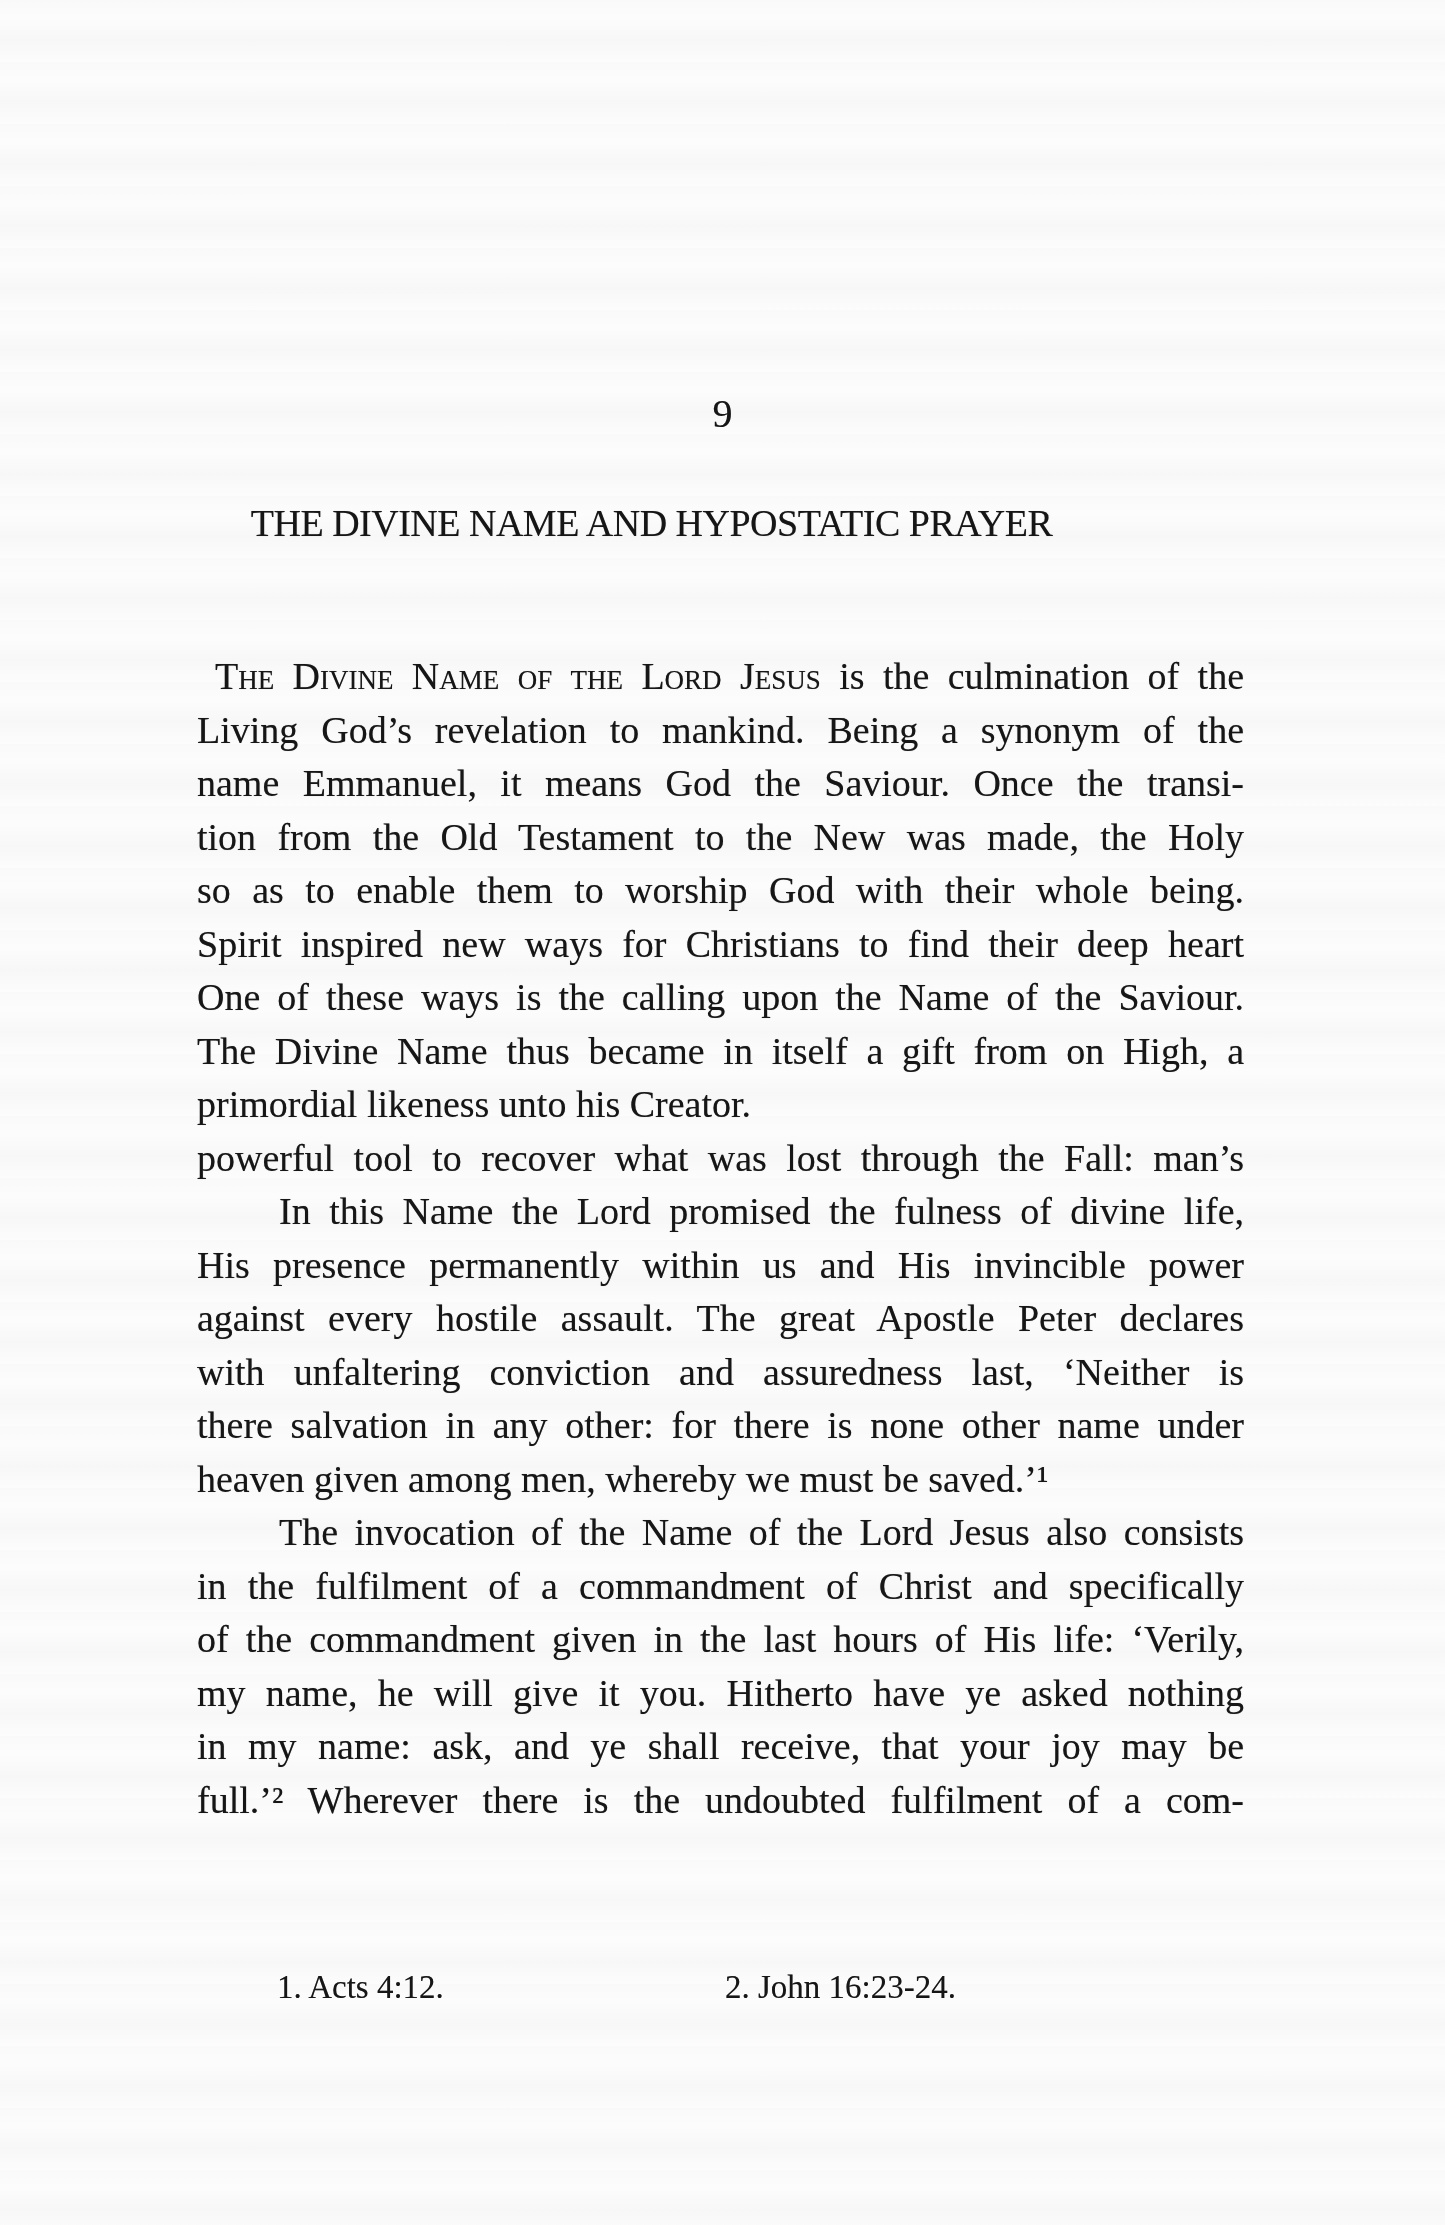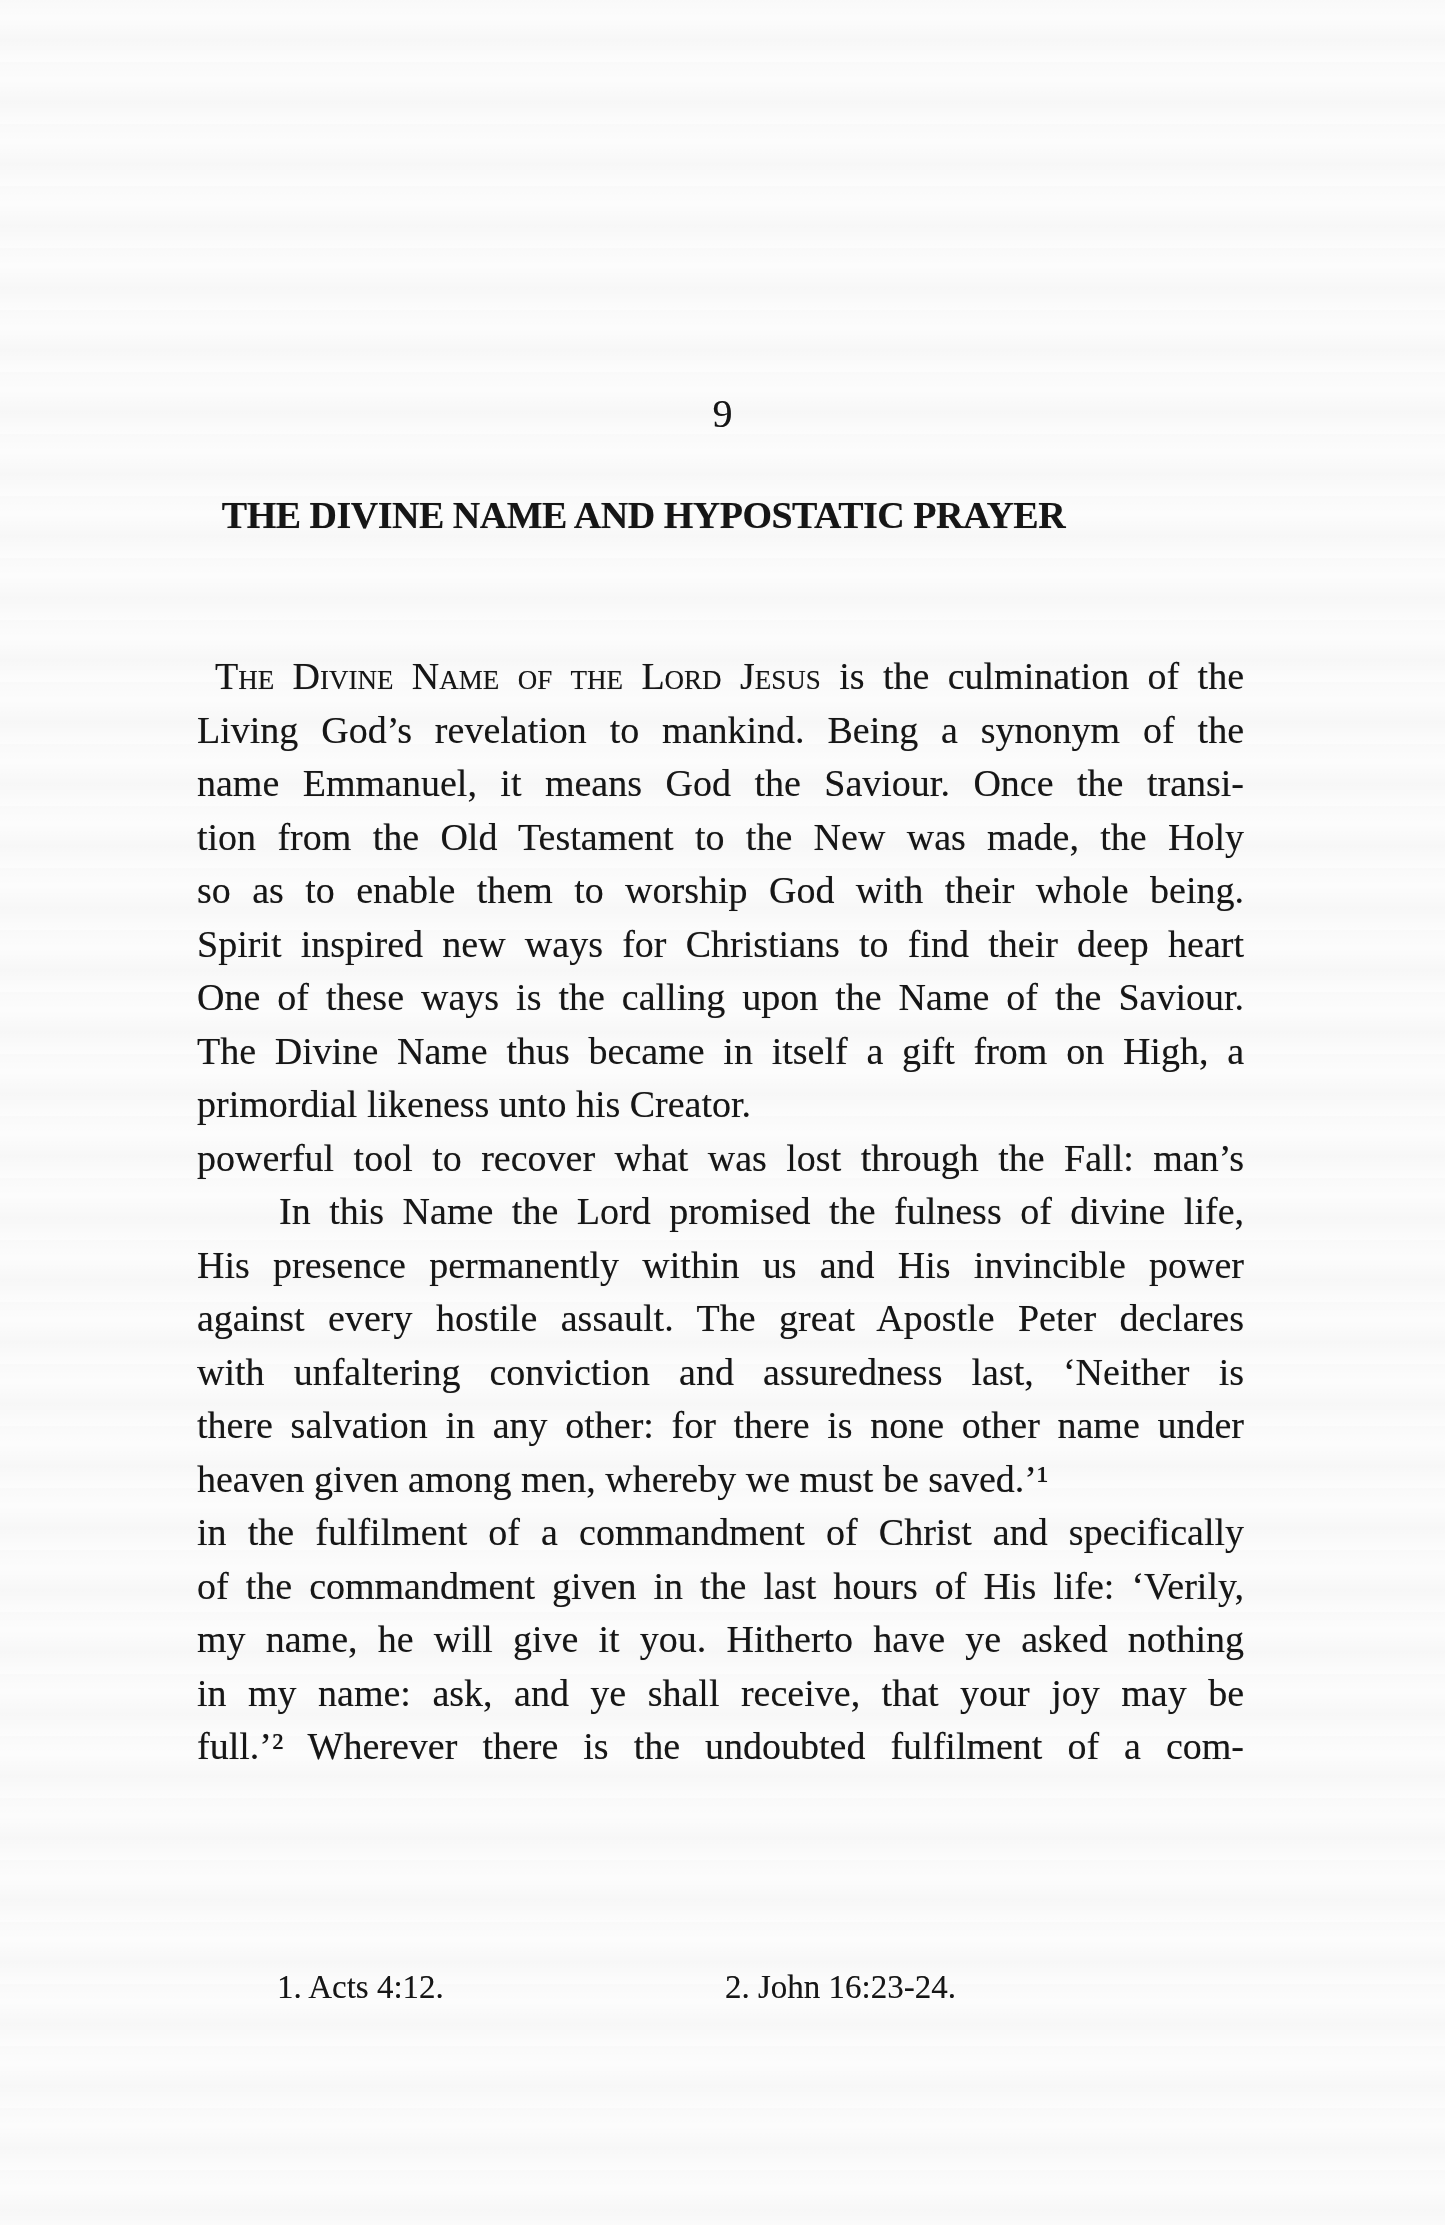--- a/index.html
+++ b/index.html
@@ -36,24 +36,24 @@
     text-align: center;
     font-size: 40px;
     line-height: 44px;
     text-shadow: 0 0 0.6px rgba(0,0,0,0.4);
   }
   .title {
     position: absolute;
     top: 490px;
     left: 0;
     width: 1287px;
-    margin: 0;
+    margin: 8px;
     text-align: center;
     font-size: 38px;
-    font-weight: 700;
+    font-weight: 400;
     letter-spacing: -0.5px;
     line-height: 50px;
     text-shadow: 0 0 0.7px rgba(0,0,0,0.45);
   }
   .textblock {
     position: absolute;
     top: 650px;
     left: 197px;
     width: 1047px;
     font-size: 38px;
@@ -114,20 +114,21 @@
     <div class="line endpara">primordial likeness unto his Creator.</div>
     <div class="line">powerful tool to recover what was lost through the Fall: man’s</div>
 
     <div class="line indent">In this Name the Lord promised the fulness of divine life,</div>
     <div class="line">His presence permanently within us and His invincible power</div>
     <div class="line">against every hostile assault. The great Apostle Peter declares</div>
     <div class="line">with unfaltering conviction and assuredness last, ‘Neither is</div>
     <div class="line">there salvation in any other: for there is none other name under</div>
     <div class="line endpara">heaven given among men, whereby we must be saved.’¹</div>
 
+    <div class="line indent">The invocation of the Name of the Lord Jesus also consists</div>
     <div class="line">in the fulfilment of a commandment of Christ and specifically</div>
     <div class="line">of the commandment given in the last hours of His life: ‘Verily,</div>
     <div class="line">my name, he will give it you. Hitherto have ye asked nothing</div>
     <div class="line">in my name: ask, and ye shall receive, that your joy may be</div>
     <div class="line">full.’² Wherever there is the undoubted fulfilment of a com-</div>
 
   </div>
 
   <div class="footnotes">
     <span class="fn fn1">1. Acts 4:12.</span>

